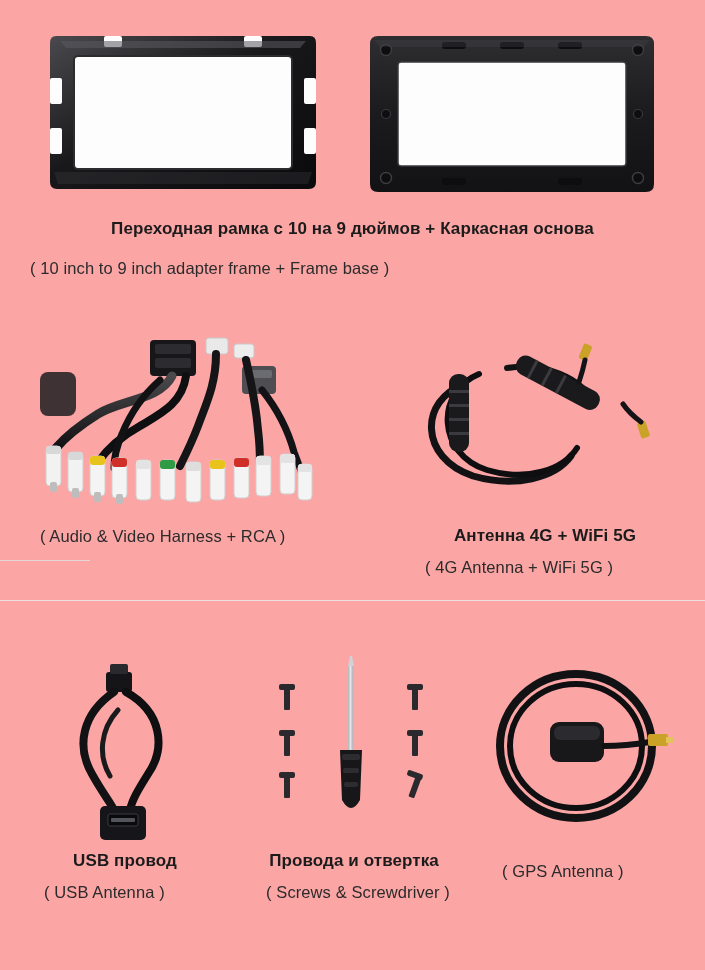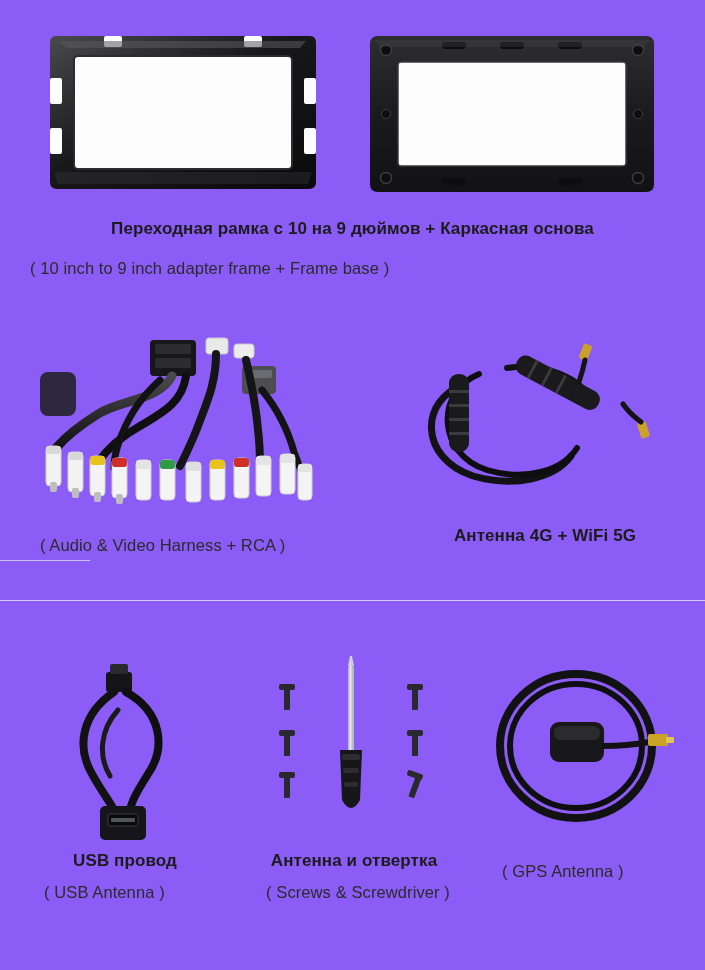--- a/index.html
+++ b/index.html
@@ -13,21 +13,21 @@
     font-family: "Liberation Sans", sans-serif;
     color: #1a1a1a;
     overflow: hidden;
     position: relative;
   }
 
   .page {
     position: relative;
     width: 705px;
     height: 970px;
-    background: #8b5cf6;
+    background: #fca5a5;
   }
 
   
   .cap-ru {
     font-weight: bold;
     font-size: 17px;
     letter-spacing: 0.1px;
     text-align: center;
     color: #1b1b1b;
     line-height: 1.25;
@@ -66,21 +66,21 @@
     position: absolute;
     left: 0; top: 330px;
     width: 705px;
     height: 270px;
   }
   .cell { position: absolute; }
   .sec2 .cell-left  { left: 10px;  top: 0;  width: 385px; }
   .sec2 .cell-right { left: 395px; top: 8px;  width: 300px; }
   .art { position: relative; height: 185px; }
   .sec2 .cap-ru { margin-top: 2px; }
-  .sec2 .cap-en { margin-top: 20px; }
+  .sec2 .cap-en { margin-top: 11px; }
 
   
   .sec3 {
     position: absolute;
     left: 0; top: 650px;
     width: 559px;
     height: 300px;
   }
   .sec3 .cell-1 { left: 14px;  top: 0; width: 222px; }
   .sec3 .cell-2 { left: 236px; top: 0; width: 236px; }
@@ -283,20 +283,21 @@
           </g>
 
           <rect x="186" y="6" width="9" height="16" rx="2" fill="#c9a227" transform="rotate(22 190 14)"></rect>
           <rect x="244" y="84" width="9" height="16" rx="2" fill="#c9a227" transform="rotate(-18 248 92)"></rect>
 
           <path d="M190,22 C188,32 186,38 184,44" stroke="#141416" stroke-width="5" fill="none" stroke-linecap="round"></path>
           <path d="M246,84 C238,78 232,72 228,66" stroke="#141416" stroke-width="5" fill="none" stroke-linecap="round"></path>
         </svg>
       </div>
       <div class="cap-ru">Антенна 4G + WiFi 5G</div>
+      <div class="cap-en">( 4G Antenna + WiFi 5G )</div>
     </div>
   </div>
 
   <div class="sec3">
 
     <div class="cell cell-1">
       <div class="art">
         <svg width="222" height="200" viewBox="0 0 222 200">
 
           <rect x="92" y="22" width="26" height="20" rx="3" fill="#151518"></rect>
@@ -340,21 +341,21 @@
           <g fill="#2a2a2e">
             <rect x="176" y="38" width="6" height="22" rx="1"></rect>
             <rect x="171" y="34" width="16" height="6" rx="2"></rect>
             <rect x="176" y="84" width="6" height="22" rx="1"></rect>
             <rect x="171" y="80" width="16" height="6" rx="2"></rect>
             <rect x="176" y="126" width="6" height="22" rx="1" transform="rotate(20 179 137)"></rect>
             <rect x="171" y="122" width="16" height="6" rx="2" transform="rotate(20 179 125)"></rect>
           </g>
         </svg>
       </div>
-      <div class="cap-ru">Антенна и отвертка</div>
+      <div class="cap-ru">Провода и отвертка</div>
       <div class="cap-en">( Screws &amp; Screwdriver )</div>
     </div>
 
     <div class="cell cell-3">
       <div class="art">
         <svg width="222" height="200" viewBox="0 0 222 200">
 
           <ellipse cx="104" cy="96" rx="76" ry="72" fill="none" stroke="#121214" stroke-width="8"></ellipse>
           <ellipse cx="104" cy="96" rx="66" ry="62" fill="none" stroke="#0f0f11" stroke-width="6"></ellipse>
 

